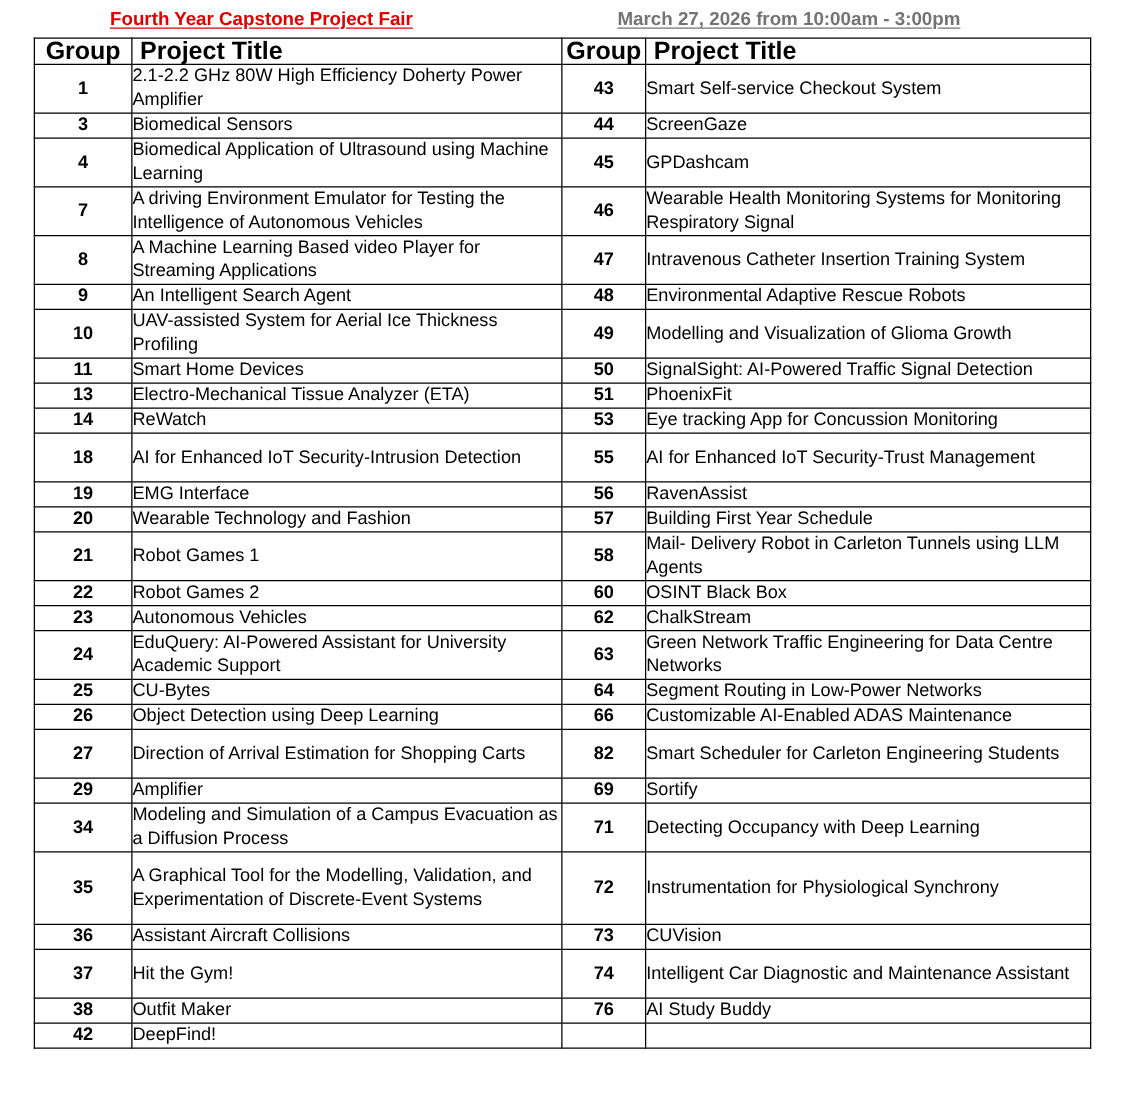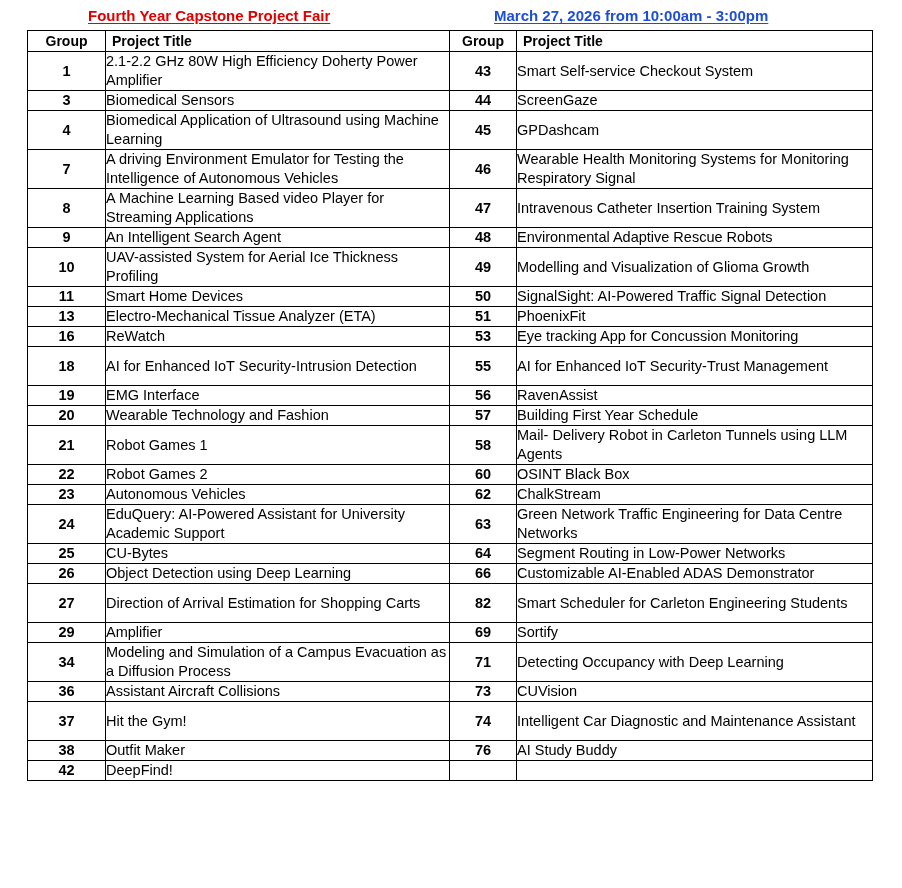--- a/index.html
+++ b/index.html
@@ -57,21 +57,21 @@
     border: 1px solid #000000;
     padding: 0;
     vertical-align: middle;
   }
   col.c-grp  { width: 78px; }
   col.c-ttl  { width: 344px; }
   col.c-grp2 { width: 67px; }
   col.c-ttl2 { width: 356px; }
 
   th.hcell {
-    font-size: 14px;
+    font-size: 20px;
     font-weight: bold;
     line-height: 17px;
     height: 20px;
     padding: 1px 0 2px 0;
   }
   th.hcell.grp { text-align: center; }
   th.hcell.ttl { text-align: left; padding-left: 6px; margin-top: 40px; }
 
   td.grp {
     text-align: center;
@@ -91,21 +91,21 @@
   tr.r-2  td { height: 38px; }
   tr.r-3  td { height: 57px; }
 </style>
 </head>
 <body>
 
 <div class="page">
 
   <div class="header-band">
     <div class="hdr-title left" style="color: rgb(224, 0, 0);">Fourth Year Capstone Project Fair</div>
-    <div class="hdr-title right" style="color: #1d4ed8; text-decoration: underline;">March 27, 2026 from 10:00am - 3:00pm</div>
+    <div class="hdr-title right" style="color: #737373; text-decoration: underline;">March 27, 2026 from 10:00am - 3:00pm</div>
   </div>
 
   <table class="fair">
     <colgroup>
       <col class="c-grp">
         <col class="c-ttl">
         <col class="c-grp2">
         <col class="c-ttl2">
     </colgroup>
     <thead>
@@ -165,21 +165,21 @@
           <td class="grp">50</td>
           <td class="ttl">SignalSight: AI-Powered Traffic Signal Detection</td>
         </tr>
         <tr class="r-1">
           <td class="grp">13</td>
           <td class="ttl">Electro-Mechanical Tissue Analyzer (ETA)</td>
           <td class="grp">51</td>
           <td class="ttl">PhoenixFit</td>
         </tr>
         <tr class="r-1">
-          <td class="grp">16</td>
+          <td class="grp">14</td>
           <td class="ttl">ReWatch</td>
           <td class="grp">53</td>
           <td class="ttl">Eye tracking App for Concussion Monitoring</td>
         </tr>
         <tr class="r-2">
           <td class="grp">18</td>
           <td class="ttl">AI for Enhanced IoT Security-Intrusion Detection</td>
           <td class="grp">55</td>
           <td class="ttl">AI for Enhanced IoT Security-Trust Management</td>
         </tr>
@@ -222,40 +222,46 @@
         <tr class="r-1">
           <td class="grp">25</td>
           <td class="ttl">CU-Bytes</td>
           <td class="grp">64</td>
           <td class="ttl">Segment Routing in Low-Power Networks</td>
         </tr>
         <tr class="r-1">
           <td class="grp">26</td>
           <td class="ttl">Object Detection using Deep Learning</td>
           <td class="grp">66</td>
-          <td class="ttl">Customizable AI-Enabled ADAS Demonstrator</td>
+          <td class="ttl">Customizable AI-Enabled ADAS Maintenance</td>
         </tr>
         <tr class="r-2">
           <td class="grp">27</td>
           <td class="ttl">Direction of Arrival Estimation for Shopping Carts</td>
           <td class="grp">82</td>
           <td class="ttl">Smart Scheduler for Carleton Engineering Students</td>
         </tr>
         <tr class="r-1">
           <td class="grp">29</td>
           <td class="ttl">Amplifier</td>
           <td class="grp">69</td>
           <td class="ttl">Sortify</td>
         </tr>
         <tr class="r-2">
           <td class="grp">34</td>
           <td class="ttl">Modeling and Simulation of a Campus Evacuation as a Diffusion Process</td>
           <td class="grp">71</td>
           <td class="ttl">Detecting Occupancy with Deep Learning</td>
         </tr>
+        <tr class="r-3">
+          <td class="grp">35</td>
+          <td class="ttl">A Graphical Tool for the Modelling, Validation, and Experimentation of Discrete-Event Systems</td>
+          <td class="grp">72</td>
+          <td class="ttl">Instrumentation for Physiological Synchrony</td>
+        </tr>
         <tr class="r-1">
           <td class="grp">36</td>
           <td class="ttl">Assistant Aircraft Collisions</td>
           <td class="grp">73</td>
           <td class="ttl">CUVision</td>
         </tr>
         <tr class="r-2">
           <td class="grp">37</td>
           <td class="ttl">Hit the Gym!</td>
           <td class="grp">74</td>

